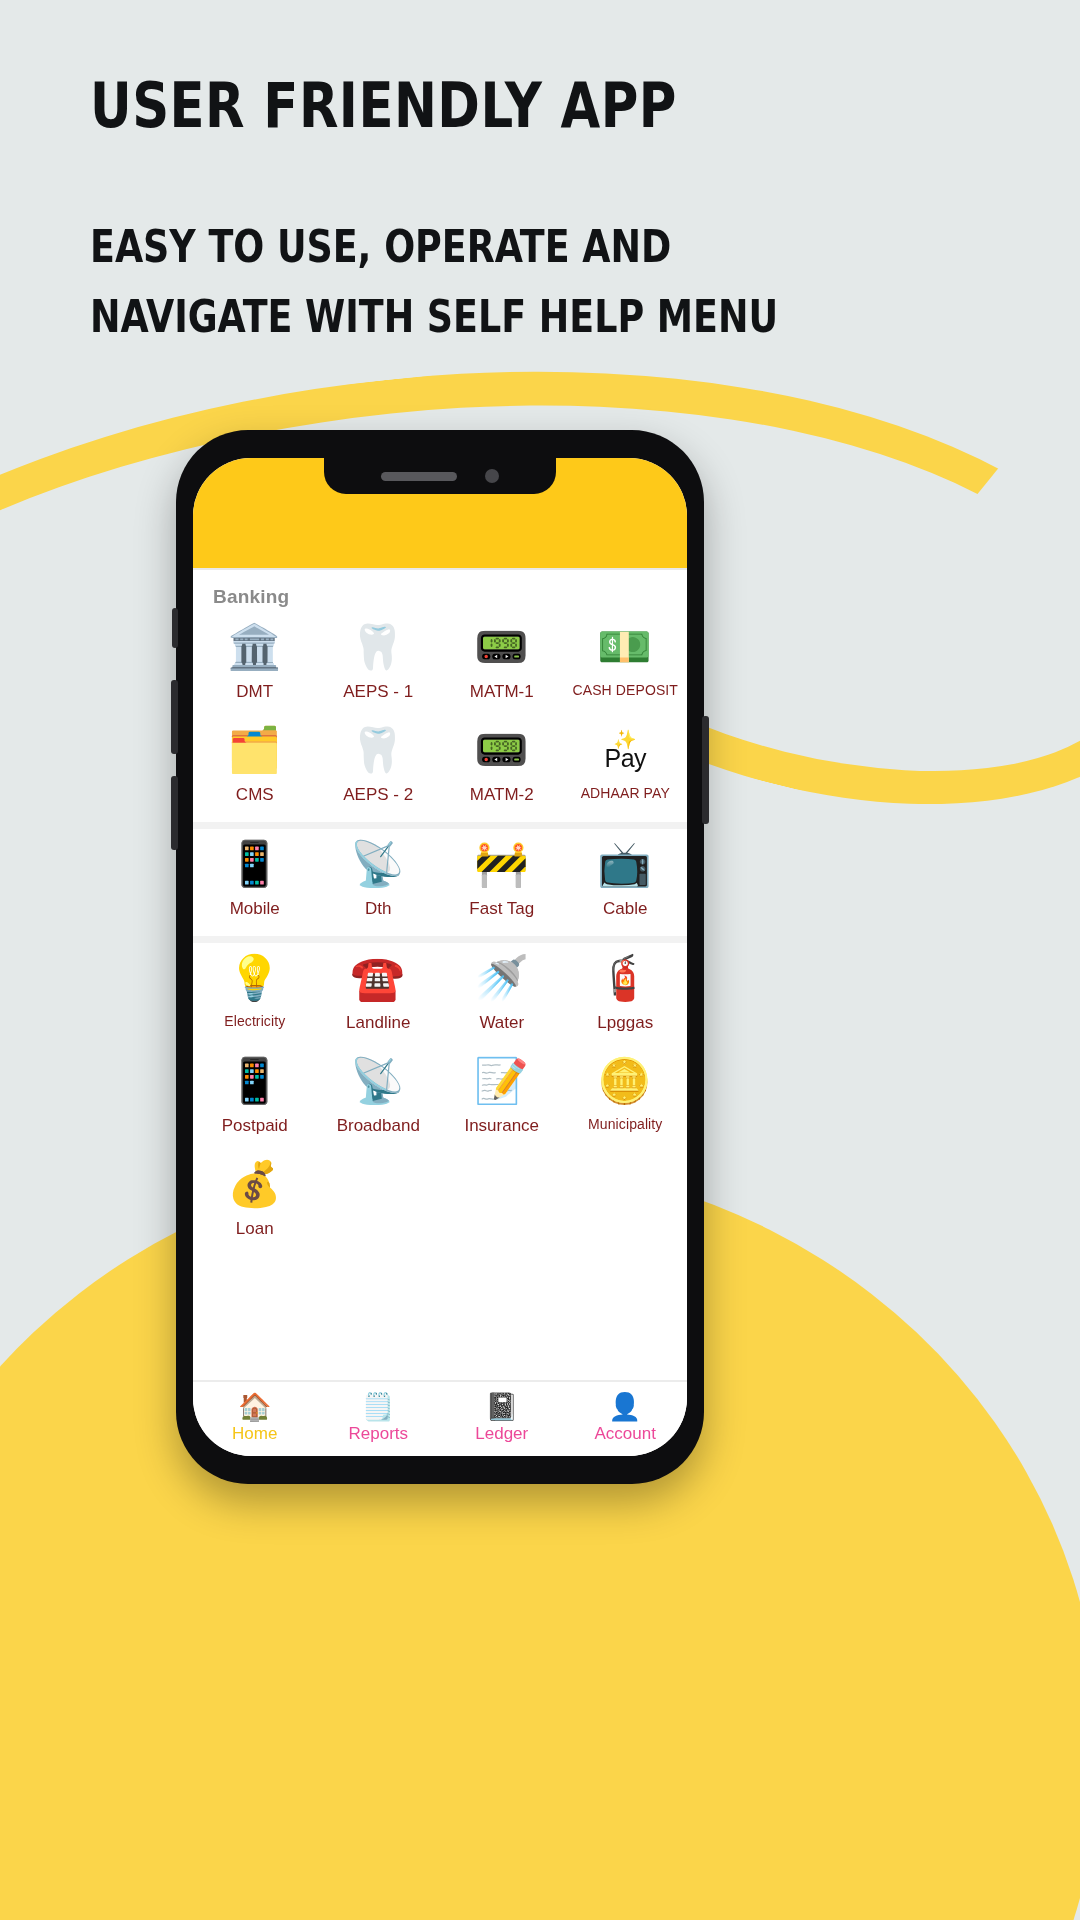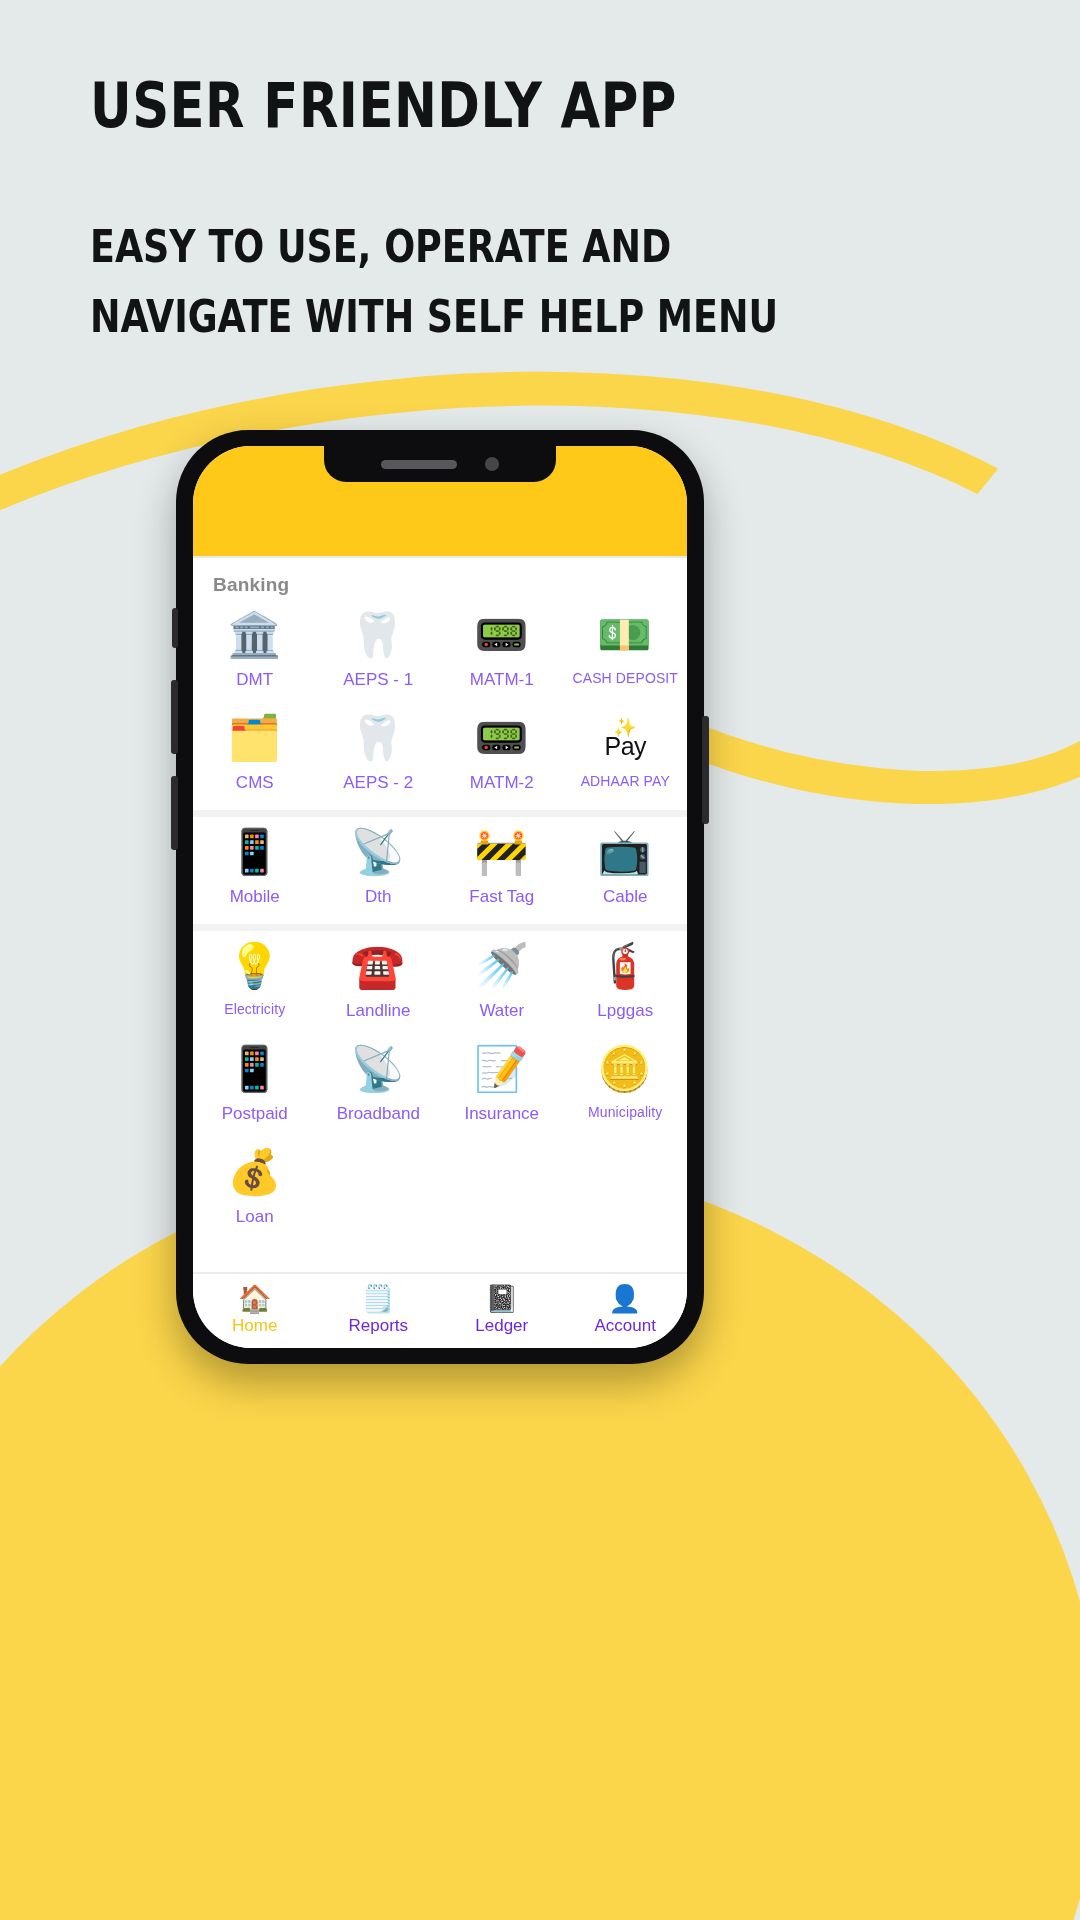--- a/index.html
+++ b/index.html
@@ -71,25 +71,25 @@
     transform:scaleX(0.9);
     transform-origin:left center;
     white-space:nowrap;
   }
 
   
   .phone-wrap { position:absolute; left:176px; top:430px; z-index:4; }
   .phone {
     position:relative;
     width:528px;
-    height:934px;
+    height:1054px;
     background:#0d0d0f;
     border-radius:72px;
     box-shadow:0 18px 40px rgba(0,0,0,.30);
-    padding:16px 17px;
+    padding:28px 17px;
   }
   .phone-inner {
     position:relative;
     width:100%;
     height:100%;
     background:#fff;
     border-radius:58px;
     overflow:hidden;
   }
   
@@ -137,21 +137,21 @@
     padding:9px 2px 11px 2px;
   }
   .tile-icon {
     height:52px; width:52px;
     display:flex; align-items:center; justify-content:center;
     font-size:44px; line-height:1;
   }
   .tile-label {
     margin-top:9px;
     font-size:17px;
-    color:#8b5cf6;
+    color:#7f1d1d;
     text-align:center;
     white-space:nowrap;
   }
   .tile-label.small { font-size:14px; letter-spacing:.1px; }
 
   
   .aadhaar {
     display:flex; flex-direction:column; align-items:center; justify-content:center;
     line-height:1;
   }
@@ -167,21 +167,21 @@
     background:#fff;
     border-top:2px solid #ececec;
     display:grid; grid-template-columns:repeat(4,1fr);
     align-items:center;
   }
   .nav-item {
     display:flex; flex-direction:column; align-items:center; gap:3px;
   }
   .nav-ico { font-size:27px; line-height:1; color:#6f6f6f; }
   .nav-ico.active { color:#f9ca1a; }
-  .nav-lbl { font-size:17px; color:#6d28d9; }
+  .nav-lbl { font-size:17px; color:#ec4899; }
   .nav-lbl.active { color:#f5c518; }
 </style>
 </head>
 <body>
 
 <div class="blob-layer">
   <div class="blob-swoosh"></div>
   <div class="blob-swoosh2"></div>
   <div class="blob-bottom"></div>
 </div>

